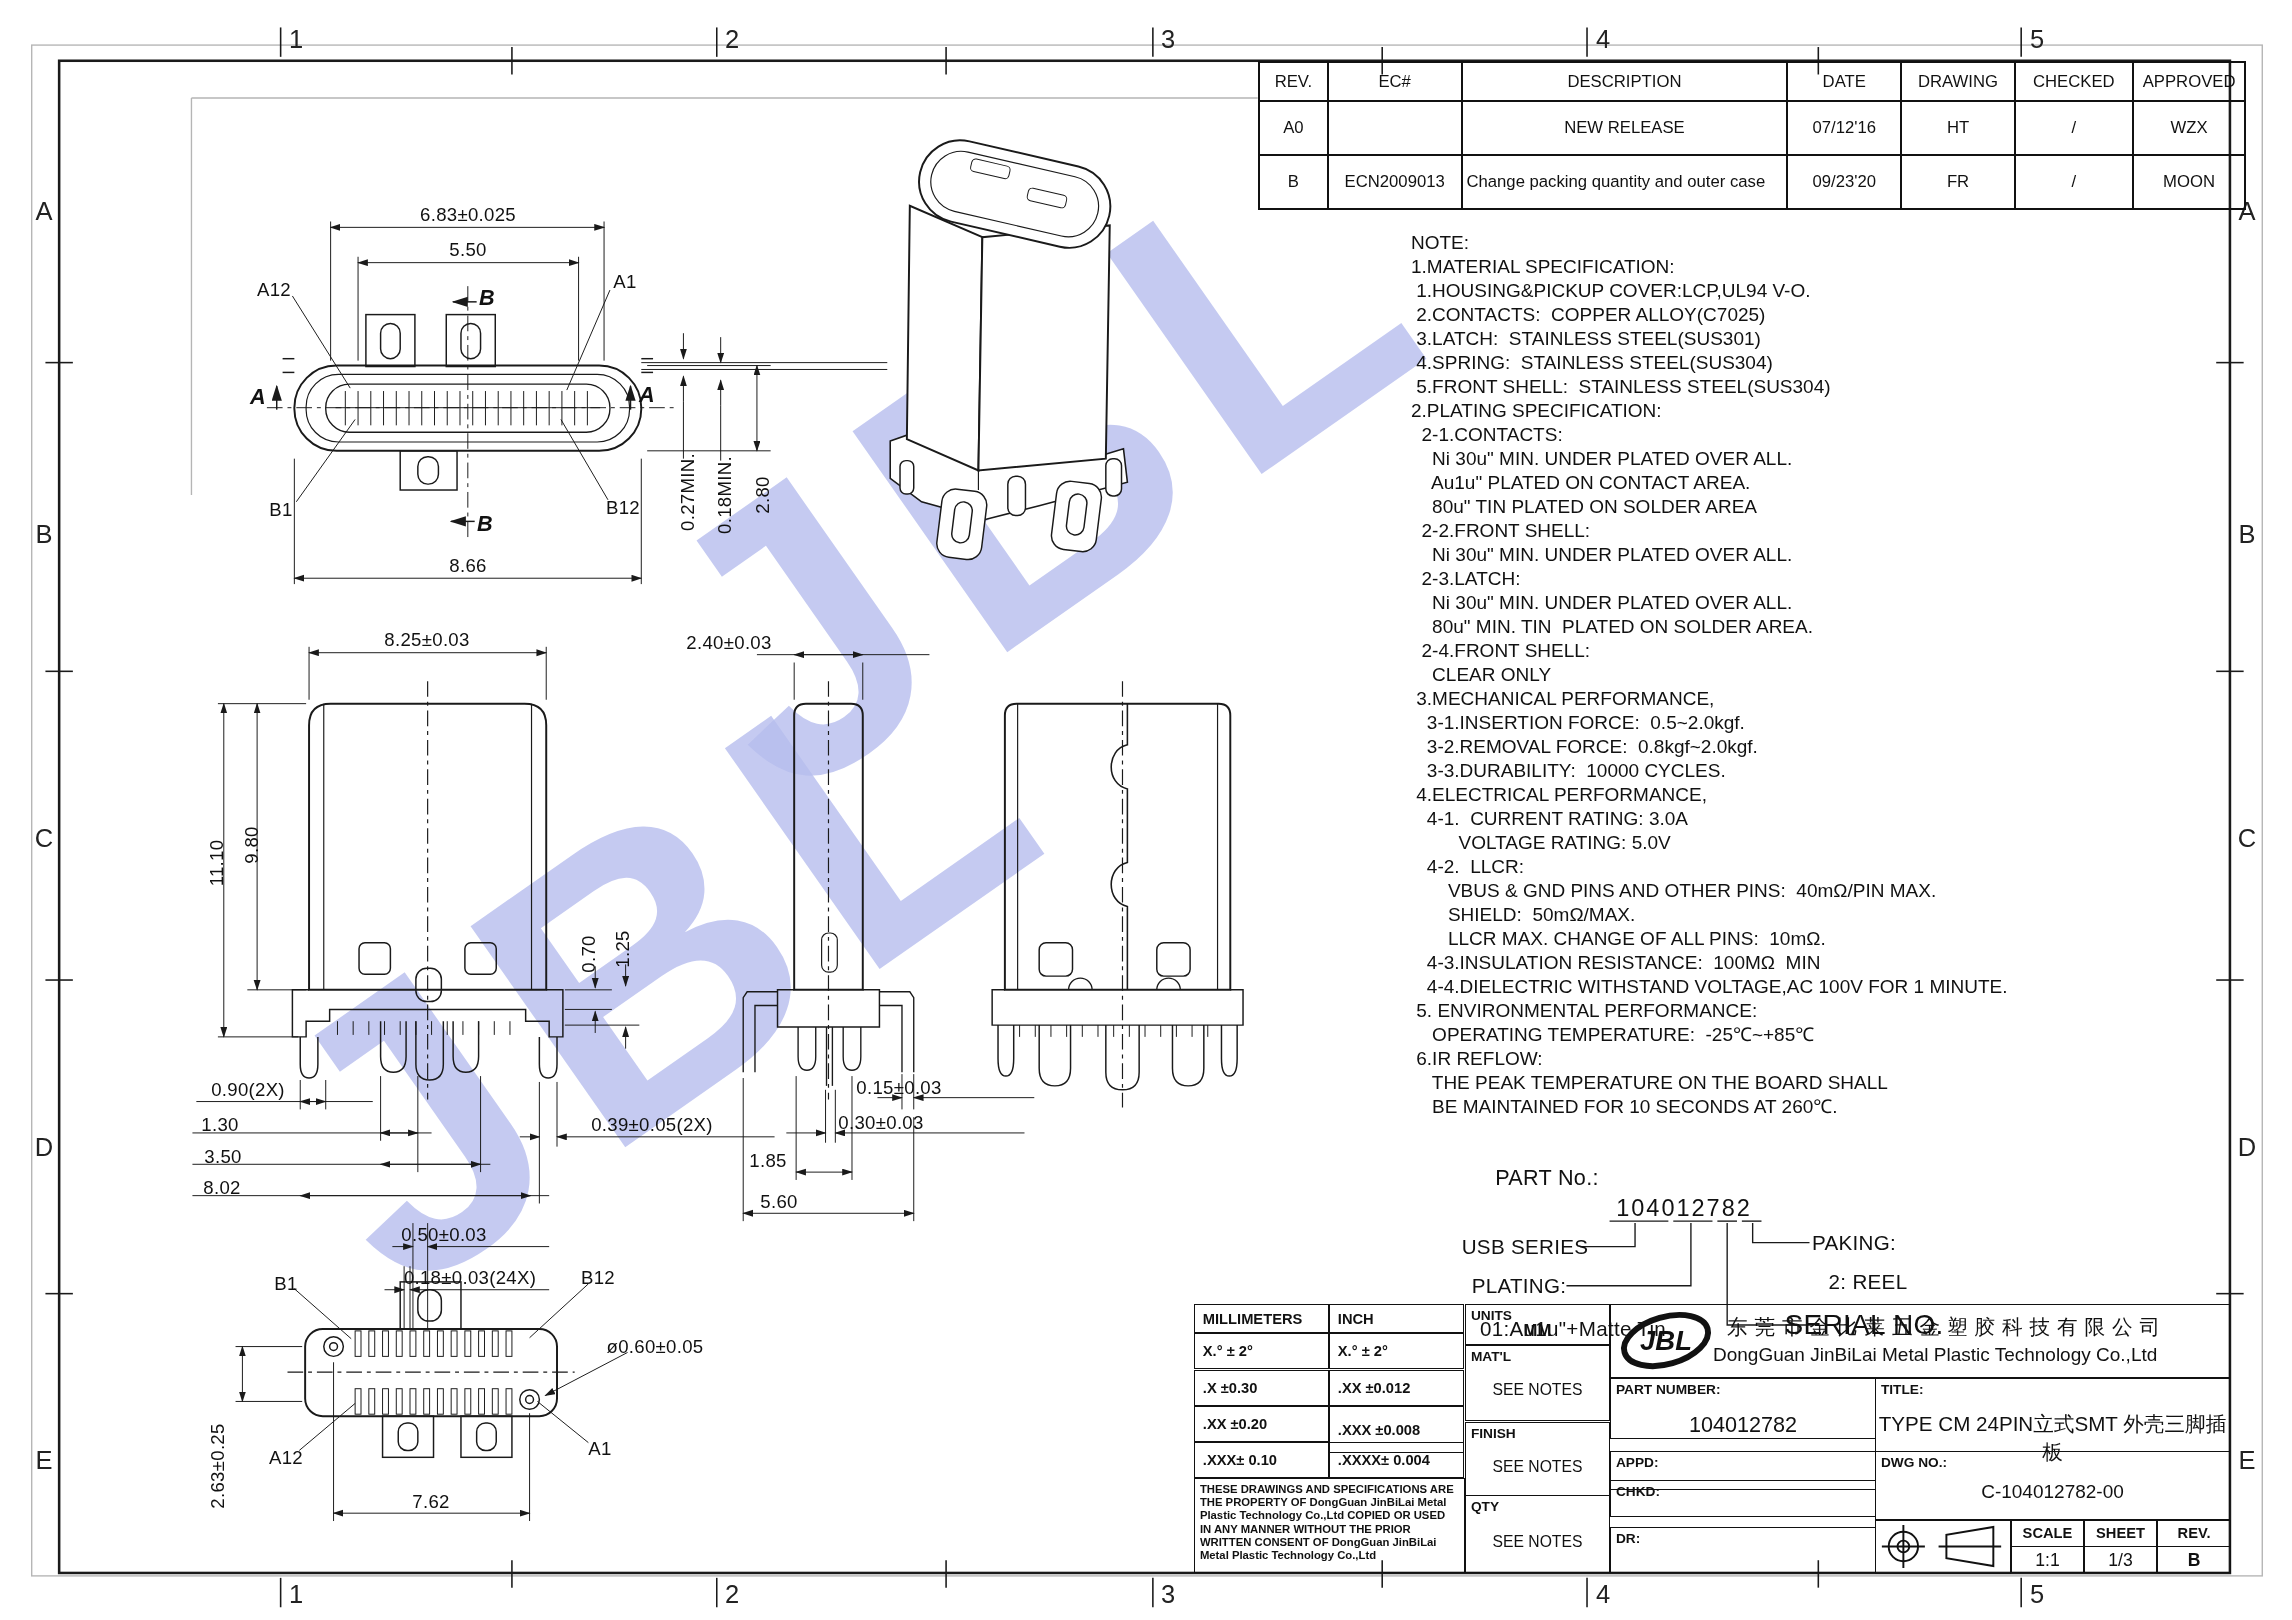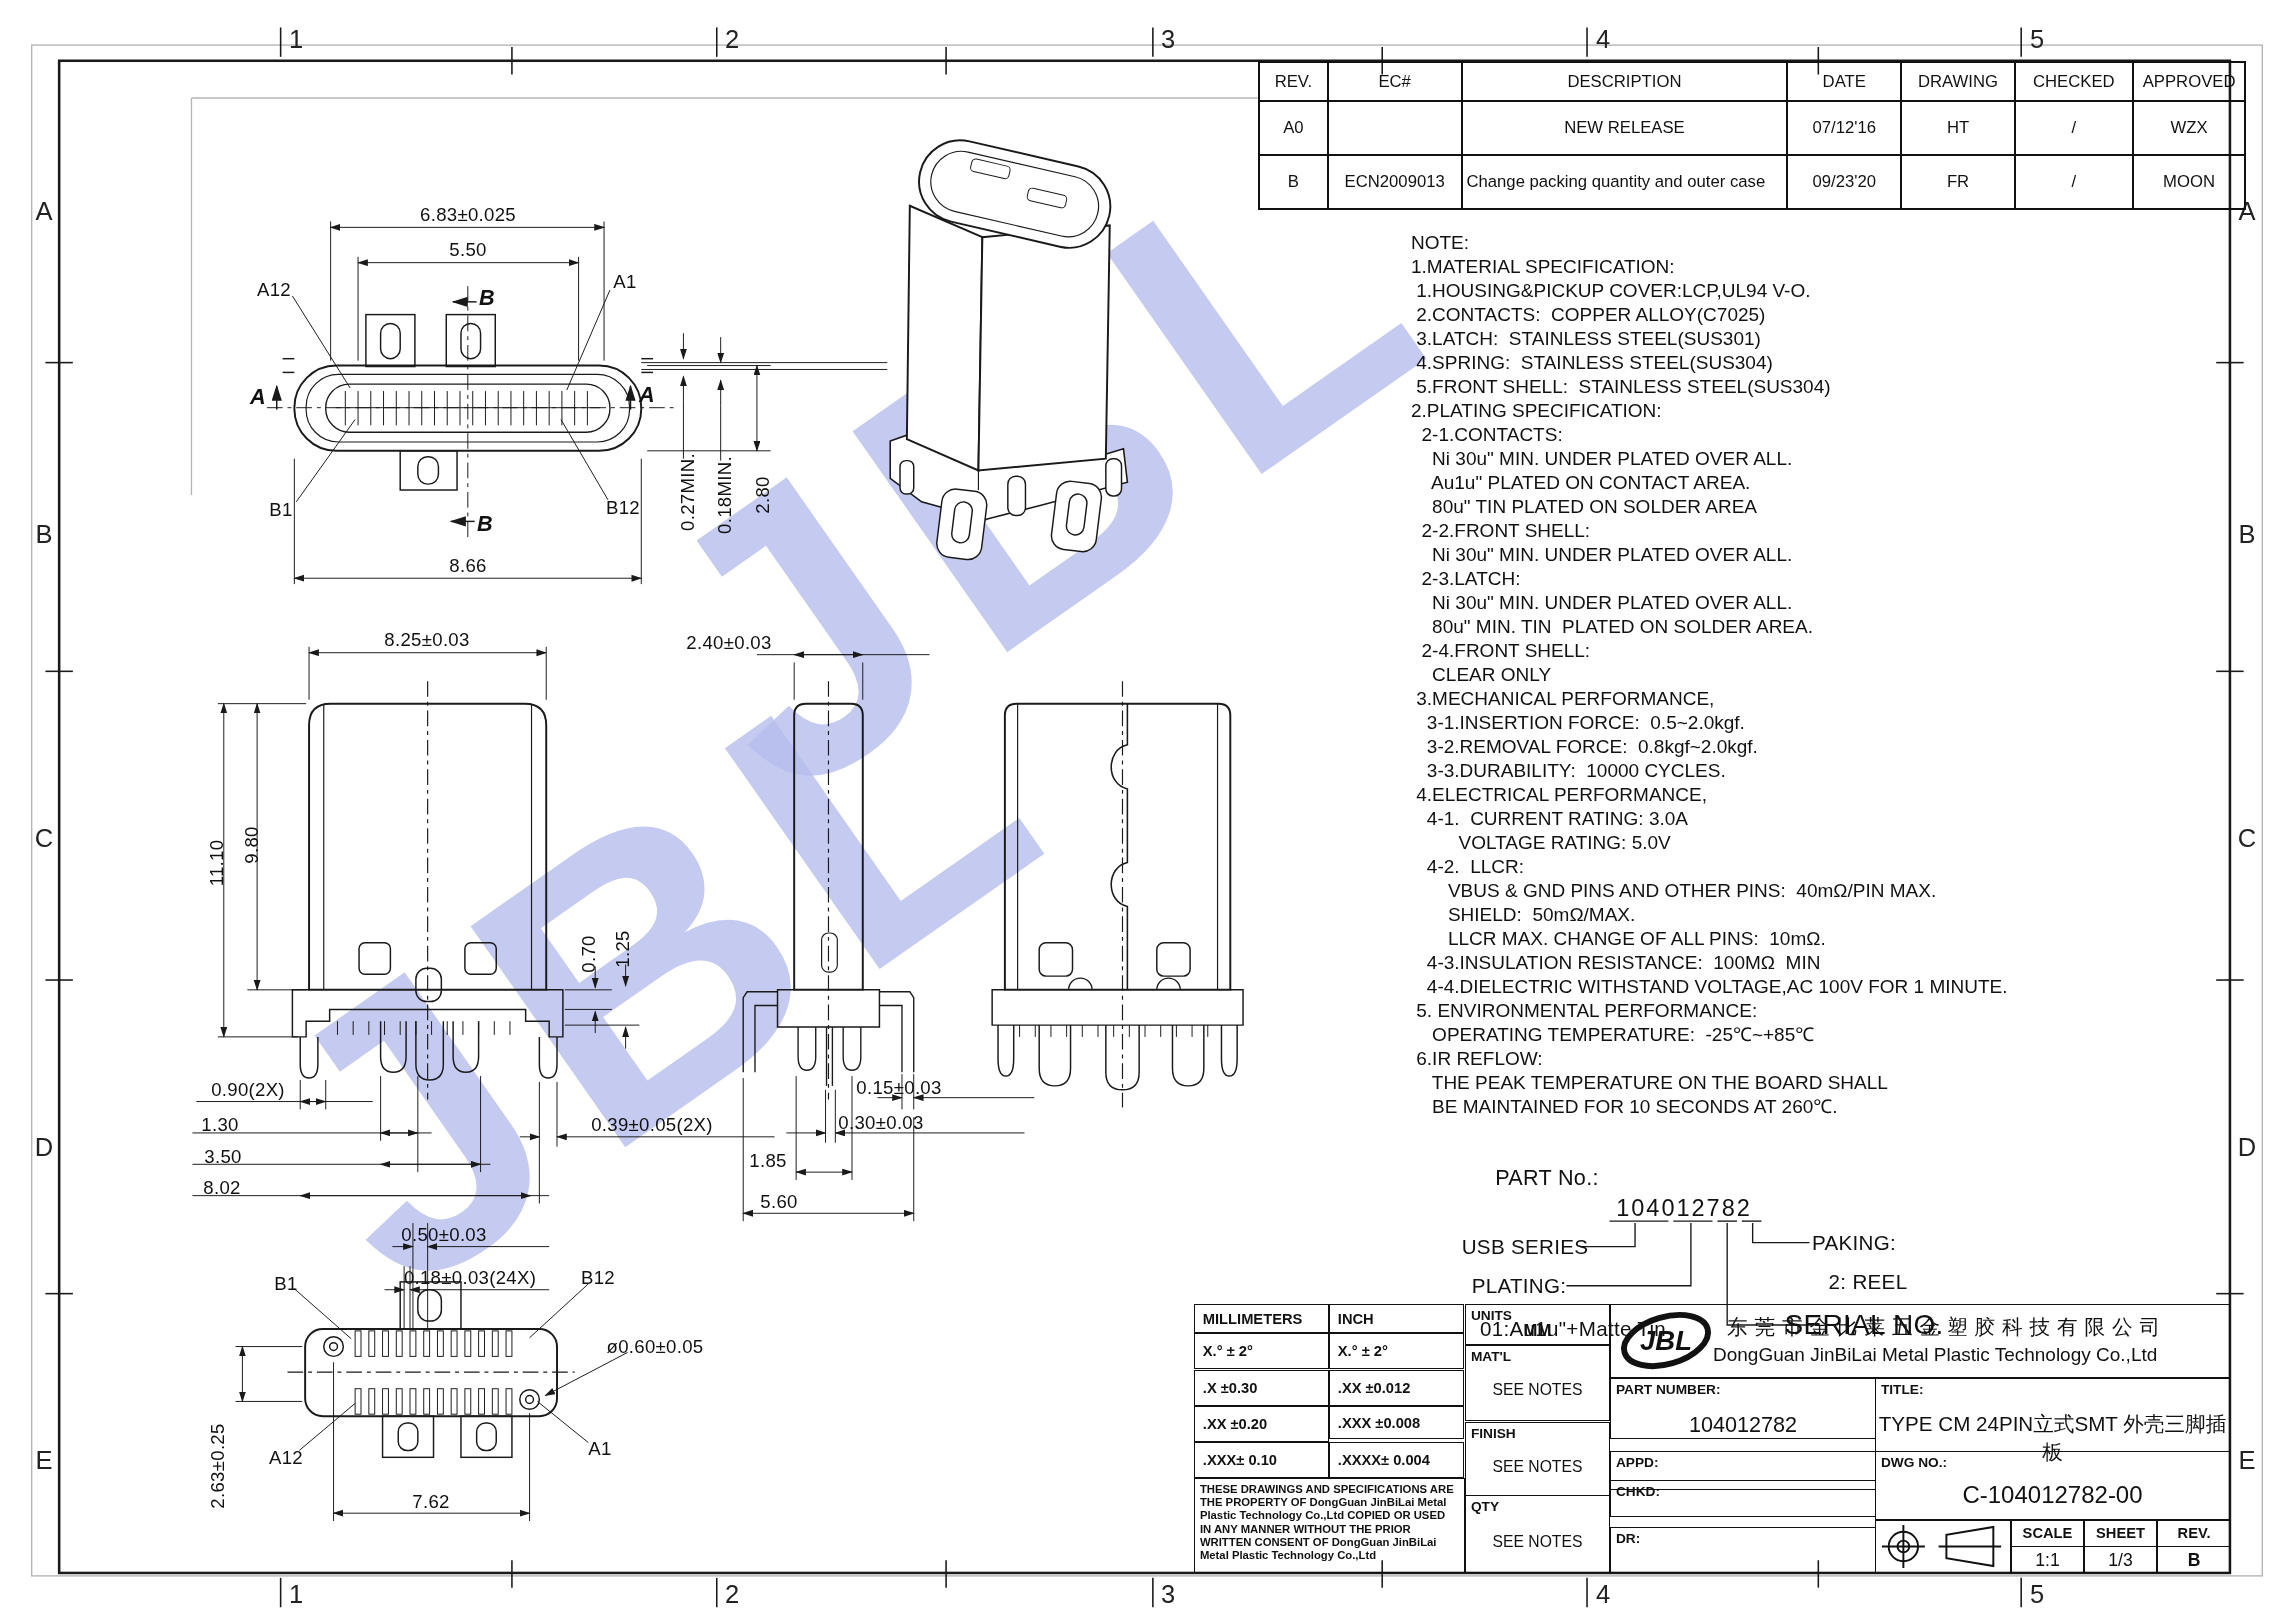--- a/index.html
+++ b/index.html
@@ -557,21 +557,21 @@
 
   <div id="tblock">
 
     <div class="c tolcell" style="left:0;top:0;width:135px;height:29px">MILLIMETERS</div>
     <div class="c tolcell" style="left:135px;top:0;width:135px;height:29px">INCH</div>
     <div class="c tolcell" style="left:0;top:29px;width:135px;height:36px">X.°  ± 2°</div>
     <div class="c tolcell" style="left:135px;top:29px;width:135px;height:36px">X.°  ± 2°</div>
     <div class="c tolcell" style="left:0;top:66px;width:135px;height:36px">.X   ±0.30</div>
     <div class="c tolcell" style="left:135px;top:66px;width:135px;height:36px">.XX  ±0.012</div>
     <div class="c tolcell" style="left:0;top:102px;width:135px;height:36px">.XX  ±0.20</div>
-    <div class="c tolcell" style="left:135px;top:102px;width:135px;height:33px">.XXX ±0.008</div>
+    <div class="c tolcell" style="left:135px;top:102px;width:135px;height:47px">.XXX ±0.008</div>
     <div class="c tolcell" style="left:0;top:138px;width:135px;height:36px">.XXX± 0.10</div>
     <div class="c tolcell" style="left:135px;top:138px;width:135px;height:36px">.XXXX± 0.004</div>
     <div id="legal">THESE DRAWINGS AND SPECIFICATIONS ARE THE PROPERTY OF DongGuan JinBiLai Metal Plastic Technology Co.,Ltd COPIED OR USED IN ANY MANNER WITHOUT THE PRIOR WRITTEN CONSENT OF DongGuan JinBiLai Metal Plastic Technology Co.,Ltd</div>
 
     <div class="c" style="left:271px;top:0;width:145px;height:41px">
       <span class="lab">UNITS</span>
       <span class="val" style="top:15.7px;font-size:16.7px;font-weight:bold">MM</span>
     </div>
     <div class="c" style="left:271px;top:41px;width:145px;height:76px">
       <span class="lab">MAT'L</span>
@@ -608,21 +608,21 @@
     <div class="c" style="left:416px;top:223px;width:266px;height:46px">
       <span class="lab">DR:</span>
     </div>
 
     <div class="c" style="left:681px;top:74px;width:355px;height:74px">
       <span class="lab">TITLE:</span>
       <span class="val" style="top:31px;font-size:20.6px">TYPE CM 24PIN立式SMT 外壳三脚插板</span>
     </div>
     <div class="c" style="left:681px;top:147px;width:355px;height:69px">
       <span class="lab">DWG NO.:</span>
-      <span class="val" style="top:29px;font-size:24px">C-104012782-00</span>
+      <span class="val" style="top:29px;font-size:19px">C-104012782-00</span>
     </div>
     <div class="c" style="left:681px;top:216px;width:136px;height:54px">
       <svg width="132" height="50" viewBox="0 0 135 51">
         <g stroke="#111" fill="none" stroke-width="2">
           <circle cx="28" cy="26" r="15"></circle>
             <circle cx="28" cy="26" r="6"></circle>
           <line x1="6" y1="26" x2="50" y2="26"></line>
             <line x1="28" y1="4" x2="28" y2="48"></line>
           <polygon points="120,6 120,46 72,38 72,14"></polygon>
           <line x1="64" y1="26" x2="128" y2="26"></line>

